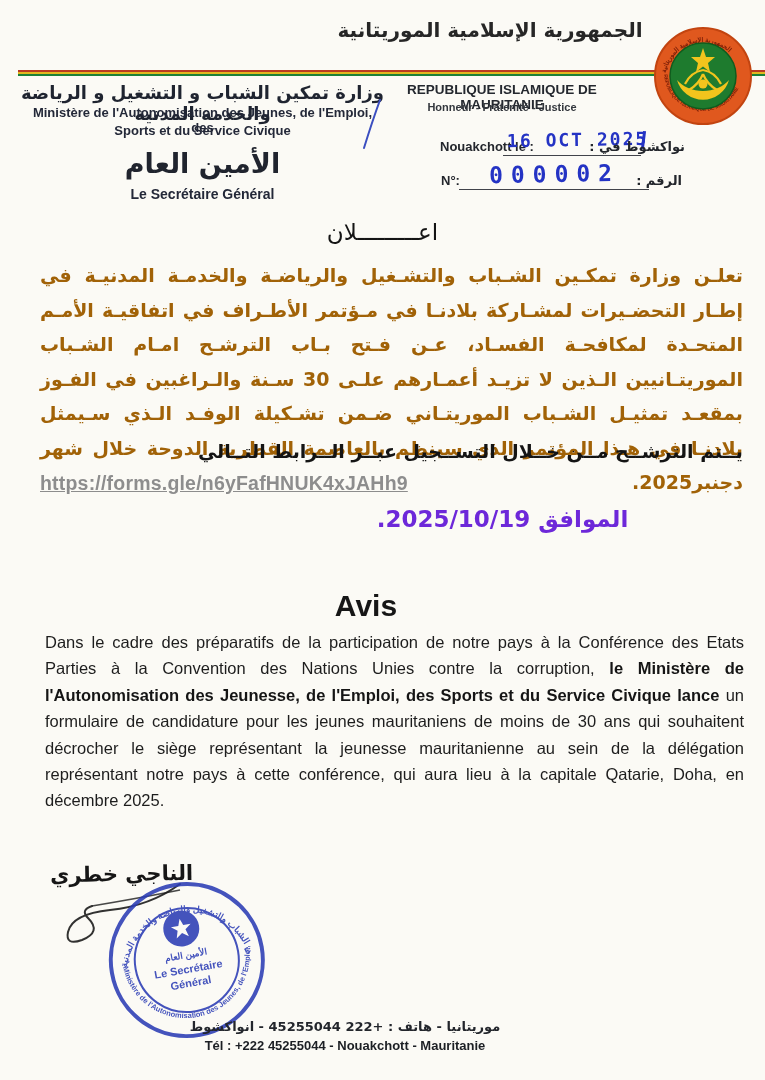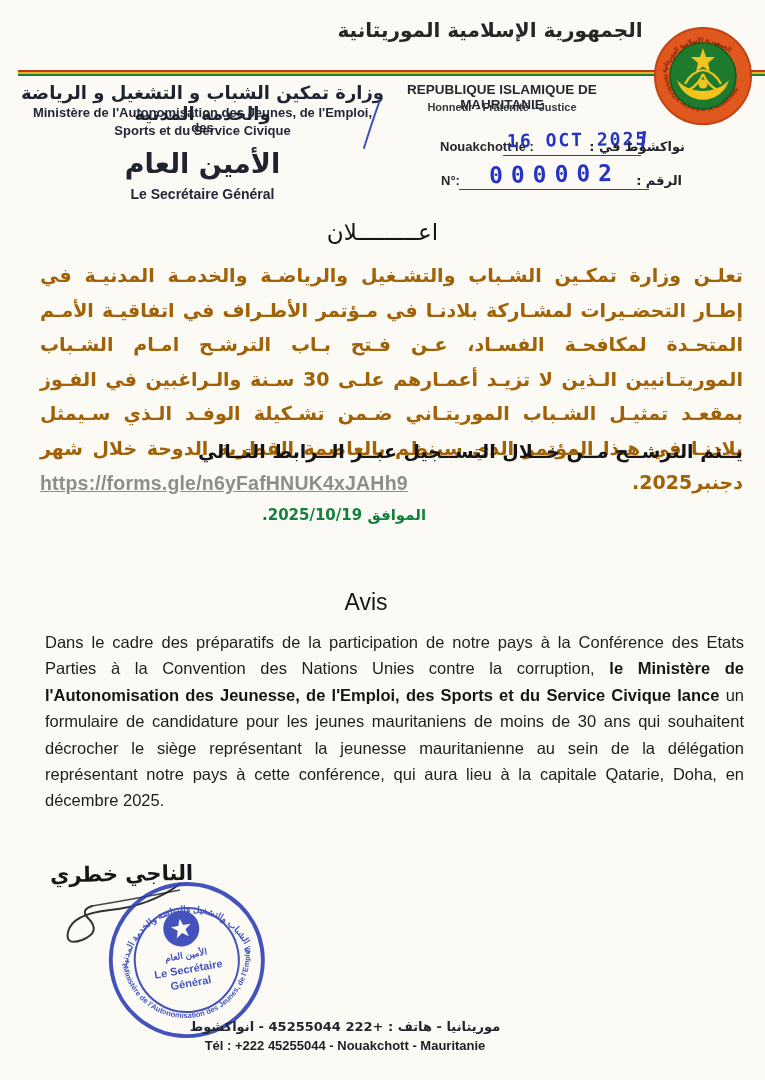--- a/index.html
+++ b/index.html
@@ -51,27 +51,27 @@
   
   .title-ar{left:0;top:219px;width:765px;font-size:23px;font-weight:normal;color:#141414;}
   .para-ar-1{left:40px;top:258px;width:703px;font-size:19px;font-weight:bold;
       line-height:34.5px;text-align:justify;color:#a16207;}
   .para-ar-1:after{content:"";display:inline-block;width:100%;}
   .p2-line1{left:40px;top:440px;width:703px;font-size:19px;font-weight:bold;
       color:#141414;white-space:nowrap;display:flex;justify-content:space-between;}
   .p2-line2{left:40px;top:472px;width:703px;display:flex;justify-content:flex-start;
       align-items:baseline;gap:14px;font-size:19px;font-weight:bold;color:#141414;}
   .p2-line2 .ar-tail{flex:1;display:flex;justify-content:space-between;white-space:nowrap;}
-  .p2-line3{left:40px;top:506px;width:703px;font-size:15px;font-weight:bold;
-      color:#15803d;padding-left:222px;box-sizing:border-box;text-align:left;}
+  .p2-line3{left:40px;top:506px;width:703px;font-size:23px;font-weight:bold;
+      color:#6d28d9;padding-left:222px;box-sizing:border-box;text-align:center;}
   .link{color:#8d8d8d;font-weight:bold;text-decoration:underline;}
   .link-ar{font-size:19.5px;letter-spacing:.2px;}
 
   
-  .avis{left:0;top:589px;width:732px;font-size:23px;font-weight:normal;color:#161616;}
+  .avis{left:0;top:589px;width:732px;font-size:30px;font-weight:bold;color:#161616;}
   .para-fr-1{left:45px;top:629px;width:699px;font-size:16.5px;line-height:26.4px;
       text-align:justify;color:#1d1d1d;font-weight:500;}
   .para-fr-1 b{font-weight:bold;color:#151515;}
   .para-fr-2{left:45px;top:791px;width:699px;font-size:16.5px;line-height:27px;
       text-align:justify;color:#1d1d1d;font-weight:500;}
   .link-fr{font-size:16px;}
 
   
   .sig-name{left:50px;top:862px;font-size:21px;font-weight:bold;color:#161616;
       transform:rotate(-1deg);}

